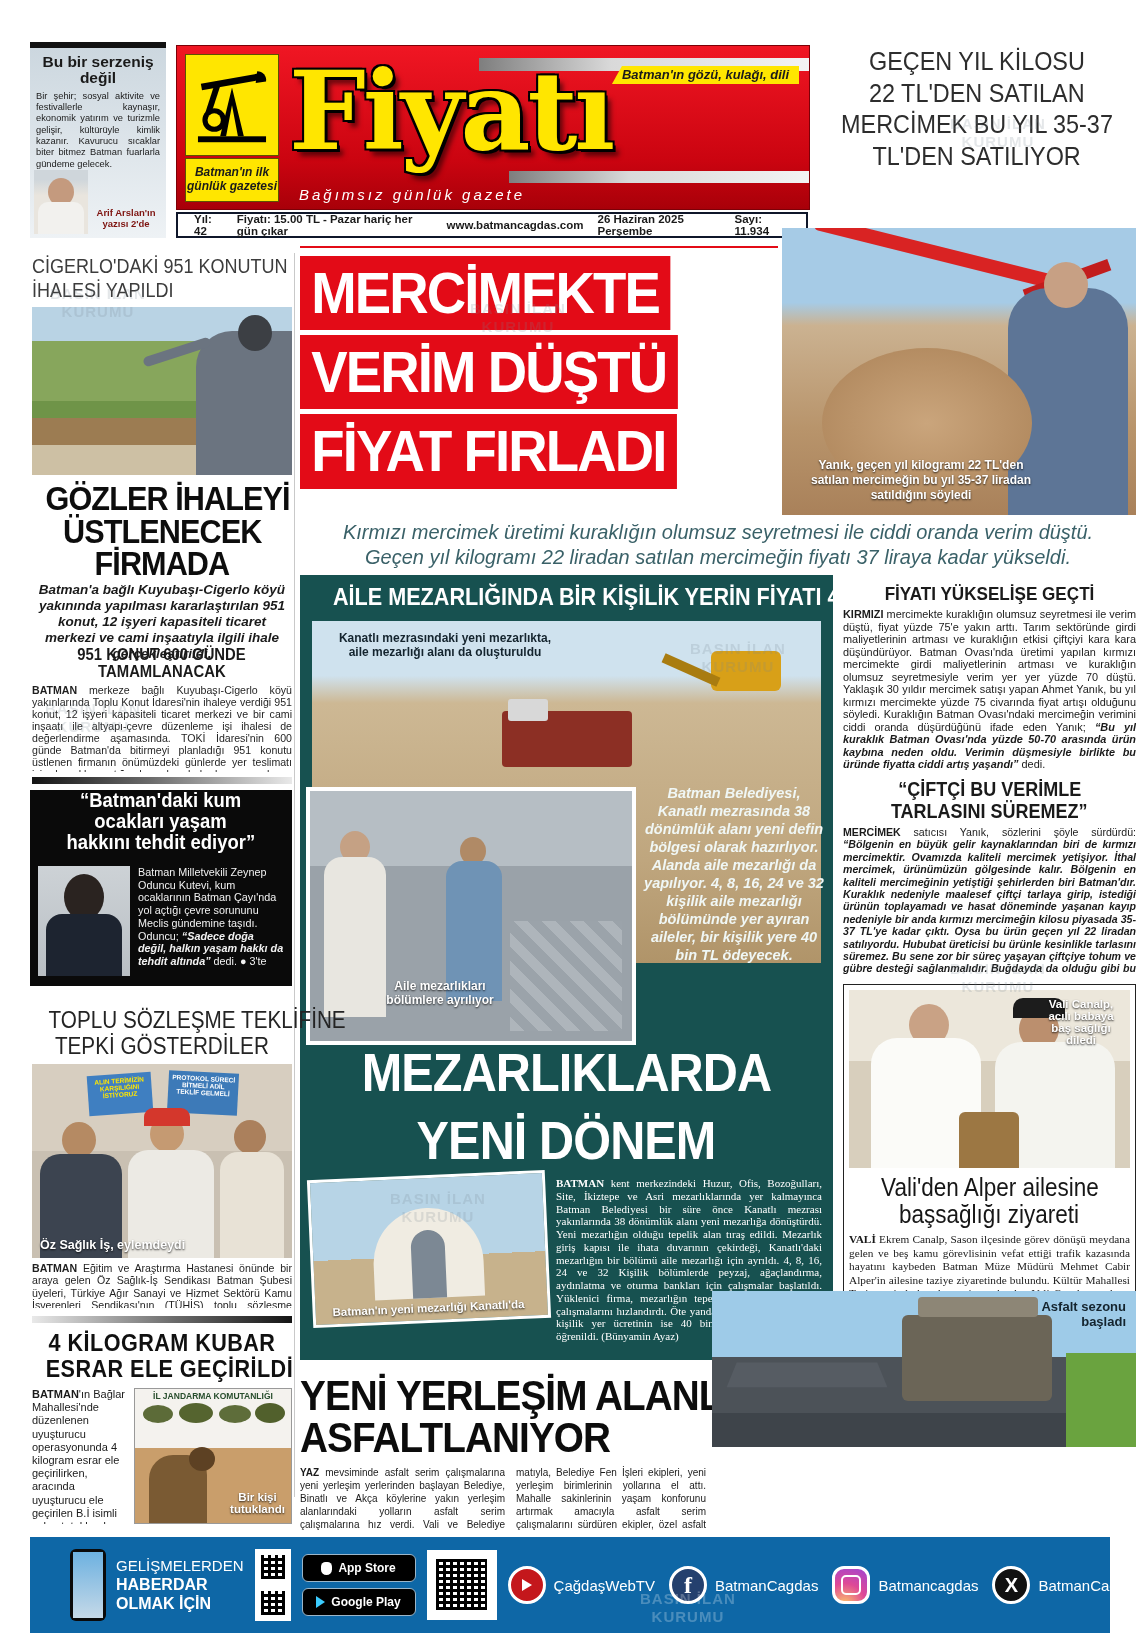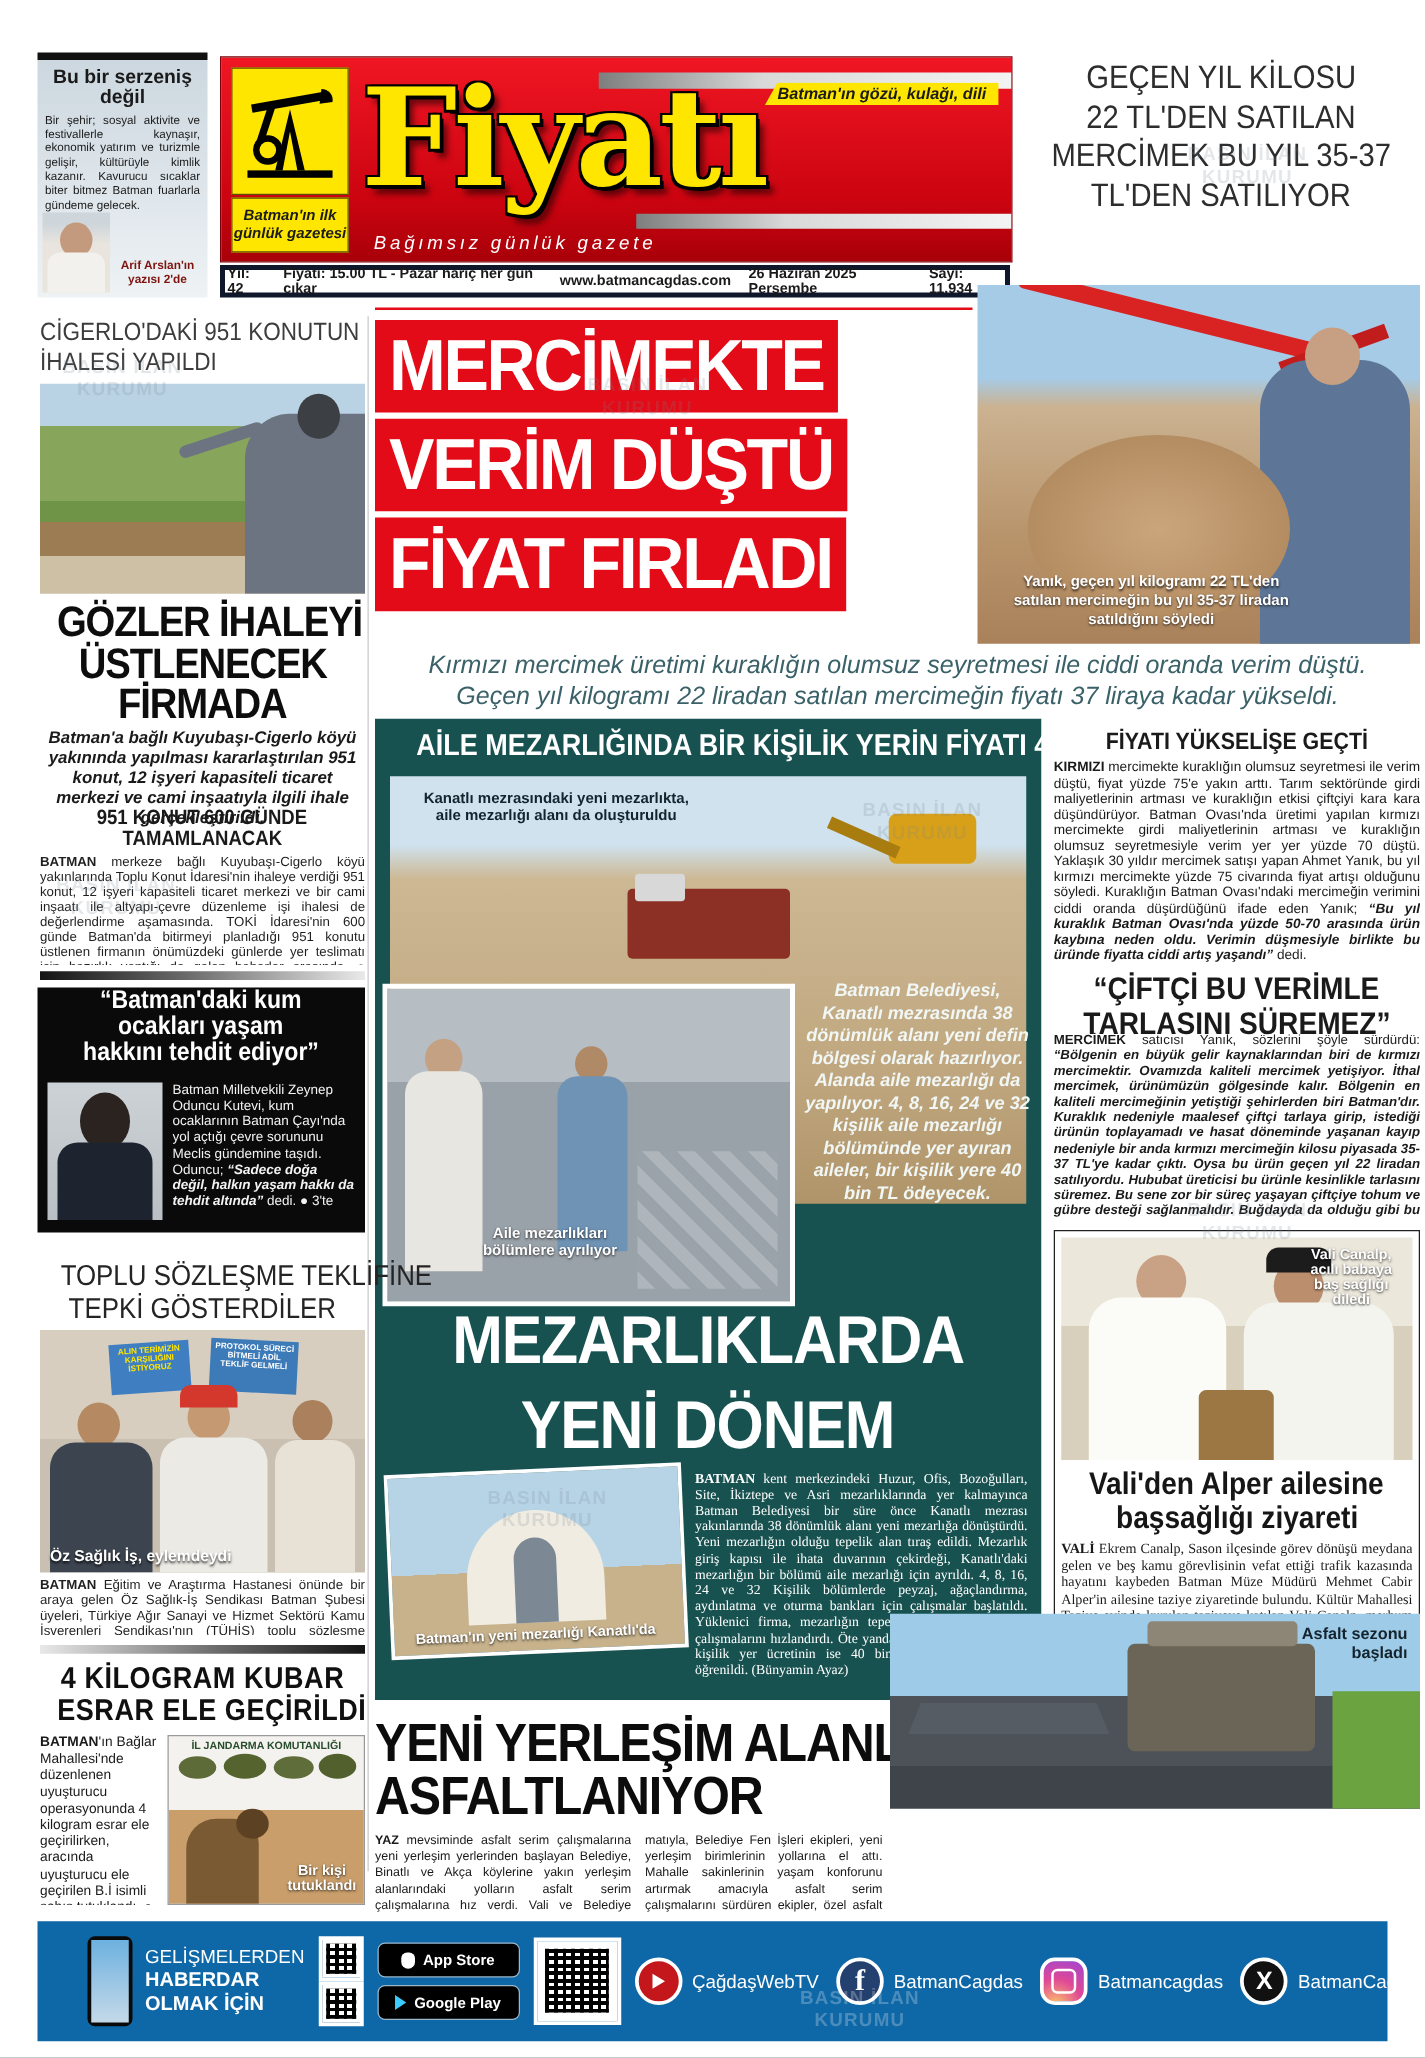--- a/index.html
+++ b/index.html
@@ -95,22 +95,22 @@
           <rect x="20" y="30" width="8" height="40" fill="#000" transform="rotate(18 24 50)"></rect>
         </svg>
       </span>
     </div>
     <div class="abs ybox ctr" style="left:8px;top:112px;width:92px;height:42px;font-style:italic;font-weight:bold;font-size:12px;line-height:1.15;display:flex;align-items:center;justify-content:center;">Batman'ın ilk günlük gazetesi</div>
     <div class="abs" style="right:10px;top:20px;background:#ffe600;padding:1px 10px 2px;font-style:italic;font-weight:bold;font-size:13px;clip-path:polygon(10px 0,100% 0,100% 100%,0 100%);">Batman'ın gözü, kulağı, dili</div>
     <div class="abs logo" style="left:112px;top:2px;font-size:108px;">Fiyatı</div>
     <div class="abs" style="left:122px;bottom:6px;color:#fff;font-style:italic;font-size:15px;letter-spacing:3px;">Bağımsız günlük gazete</div>
   </div>
 
-  <div class="abs" style="left:176px;top:212px;width:632px;height:26px;border:4px solid #0f172a;box-sizing:border-box;
-       display:flex;align-items:center;gap:14px;padding:0 2px;font-size:11.5px;font-weight:bold;">
+  <div class="abs" style="left:176px;top:212px;width:632px;height:26px;border:2px solid #0f172a;box-sizing:border-box;
+       display:flex;align-items:center;gap:14px;padding:0 16px;font-size:11.5px;font-weight:bold;">
     <span>Yıl: 42</span>
     <span>Fiyatı: 15.00 TL  -  Pazar hariç her gün çıkar</span>
     <span>www.batmancagdas.com</span>
     <span>26 Haziran 2025 Perşembe</span>
     <span>Sayı: 11.934</span>
   </div>
   <div class="abs" style="left:300px;top:246px;width:478px;height:2px;background:#e30b17;"></div>
 
   <div class="abs ctr" style="left:818px;top:46px;width:318px;font-size:26px;font-weight:500;color:#2d2d2d;line-height:1.22;">
     <span class="cond">GEÇEN YIL KİLOSU</span><br>
@@ -218,42 +218,42 @@
       <b>BATMAN</b><span> kent merkezindeki Huzur, Ofis, Bozoğulları, Site, İkiztepe ve Asri mezarlıklarında yer kalmayınca Batman Belediyesi bir süre önce Kanatlı mezrası yakınlarında 38 dönümlük alanı yeni mezarlığa dönüştürdü. Yeni mezarlığın olduğu tepelik alan tıraş edildi. Mezarlık giriş kapısı ile ihata duvarının çekirdeği, Kanatlı'daki mezarlığın bir bölümü aile mezarlığı için ayrıldı. 4, 8, 16, 24 ve 32 Kişilik bölümlerde peyzaj, ağaçlandırma, aydınlatma ve oturma bankları için çalışmalar başlatıldı. Yüklenici firma, mezarlığın tepelik bölümünde hafriyat çalışmalarını hızlandırdı. Öte yandan aile mezarlığı için bir kişilik yer ücretinin ise 40 bin TL civarında olduğu öğrenildi. (Bünyamin Ayaz)</span>
     </div>
   </div>
 
   <div class="abs ctr" style="left:843px;top:583px;width:293px;font-weight:bold;font-size:19px;">
     <span class="cond">FİYATI YÜKSELİŞE GEÇTİ</span>
   </div>
   <div class="abs just" style="left:843px;top:608px;width:293px;height:164px;font-size:10.9px;line-height:1.15;overflow:hidden;">
     <b>KIRMIZI</b><span> mercimekte kuraklığın olumsuz seyretmesi ile verim düştü, fiyat yüzde 75'e yakın arttı. Tarım sektöründe girdi maliyetlerinin artması ve kuraklığın etkisi çiftçiyi kara kara düşündürüyor. Batman Ovası'nda üretimi yapılan kırmızı mercimekte girdi maliyetlerinin artması ve kuraklığın olumsuz seyretmesiyle verim yer yer yüzde 70 düştü. Yaklaşık 30 yıldır mercimek satışı yapan Ahmet Yanık, bu yıl kırmızı mercimekte yüzde 75 civarında fiyat artışı olduğunu söyledi. Kuraklığın Batman Ovası'ndaki mercimeğin verimini ciddi oranda düşürdüğünü ifade eden Yanık; </span><b style="font-style:italic;">“Bu yıl kuraklık Batman Ovası'nda yüzde 50-70 arasında ürün kaybına neden oldu. Verimin düşmesiyle birlikte bu üründe fiyatta ciddi artış yaşandı”</b><span> dedi.</span>
   </div>
-  <div class="abs ctr" style="left:843px;top:778px;width:293px;font-weight:bold;font-size:25px;line-height:1.1;">
+  <div class="abs ctr" style="left:843px;top:778px;width:293px;font-weight:bold;font-size:20px;line-height:1.1;">
     <span class="cond">“ÇİFTÇİ BU VERİMLE</span><br>
     <span class="cond">TARLASINI SÜREMEZ”</span>
   </div>
   <div class="abs just" style="left:843px;top:826px;width:293px;height:150px;font-size:10.6px;line-height:1.17;overflow:hidden;">
     <b>MERCİMEK</b><span> satıcısı Yanık, sözlerini şöyle sürdürdü: </span><b style="font-style:italic;">“Bölgenin en büyük gelir kaynaklarından biri de kırmızı mercimektir. Ovamızda kaliteli mercimek yetişiyor. İthal mercimek, ürünümüzün gölgesinde kalır. Bölgenin en kaliteli mercimeğinin yetiştiği şehirlerden biri Batman'dır. Kuraklık nedeniyle maalesef çiftçi tarlaya girip, istediği ürünün toplayamadı ve hasat döneminde yaşanan kayıp nedeniyle bir anda kırmızı mercimeğin kilosu piyasada 35-37 TL'ye kadar çıktı. Oysa bu ürün geçen yıl 22 liradan satılıyordu. Hububat üreticisi bu ürünle kesinlikle tarlasını süremez. Bu sene zor bir süreç yaşayan çiftçiye tohum ve gübre desteği sağlanmalıdır. Buğdayda da olduğu gibi bu yıl kuraklıktan dolayı mahsul az. Fiyatların yükselmesinin de bir nedeni budur.”</b>
   </div>
 
   <div class="abs" style="left:843px;top:984px;width:293px;height:368px;border:1.5px solid #222;box-sizing:border-box;background:#fff;padding:5px;">
     <div class="ph" style="left:5px;top:5px;width:281px;height:178px;background:linear-gradient(#ece7db 0 40%,#d8cfbd 40%);">
       <div class="blob" style="left:60px;top:14px;width:40px;height:42px;background:#c9a285;"></div>
       <div class="abs" style="left:22px;top:48px;width:110px;height:130px;background:#fbfbf8;border-radius:26px 26px 0 0;"></div>
       <div class="blob" style="left:170px;top:18px;width:40px;height:42px;background:#bb8f6e;"></div>
       <div class="abs" style="left:164px;top:8px;width:52px;height:20px;background:#1c1c1c;border-radius:10px 10px 0 0;"></div>
       <div class="abs" style="left:146px;top:52px;width:120px;height:126px;background:#f4f4ef;border-radius:26px 26px 0 0;"></div>
       <div class="abs" style="left:110px;bottom:0;width:60px;height:56px;background:#9c7743;border-radius:6px 6px 0 0;"></div>
       <div class="abs cap" style="right:6px;top:8px;width:86px;font-size:11.5px;text-align:center;white-space:pre-line;">Vali Canalp,
 acılı babaya
 baş sağlığı
 diledi</div>
     </div>
-    <div class="ctr" style="margin-top:184px;font-size:25px;font-weight:700;color:#161616;line-height:1.08;">
+    <div class="ctr" style="margin-top:184px;font-size:25px;font-weight:400;color:#161616;line-height:1.08;">
       <span class="cond">Vali'den Alper ailesine</span><br>
       <span class="cond">başsağlığı ziyareti</span>
     </div>
     <div class="just serif" style="margin-top:5px;font-size:11.3px;line-height:1.2;height:112px;overflow:hidden;">
       <b>VALİ</b><span> Ekrem Canalp, Sason ilçesinde görev dönüşü meydana gelen ve beş kamu görevlisinin vefat ettiği trafik kazasında hayatını kaybeden Batman Müze Müdürü Mehmet Cabir Alper'in ailesine taziye ziyaretinde bulundu. Kültür Mahallesi Taziye evinde kurulan taziyeye katılan Vali Canalp, merhum Mehmet Cabir Alper için okunan Kur'an-ı Kerim ve edilen duaların ardından, babası Hadi Alper'e ve acılı aileye sabır ve başsağlığı dileklerini ileterek, acılarını paylaştı.</span>
     </div>
   </div>
 
   <div class="abs ctr" style="left:32px;top:1008px;width:260px;font-size:23px;font-weight:500;color:#242424;line-height:1.12;">
     <span class="cond">TOPLU SÖZLEŞME TEKLİFİNE</span><br>

